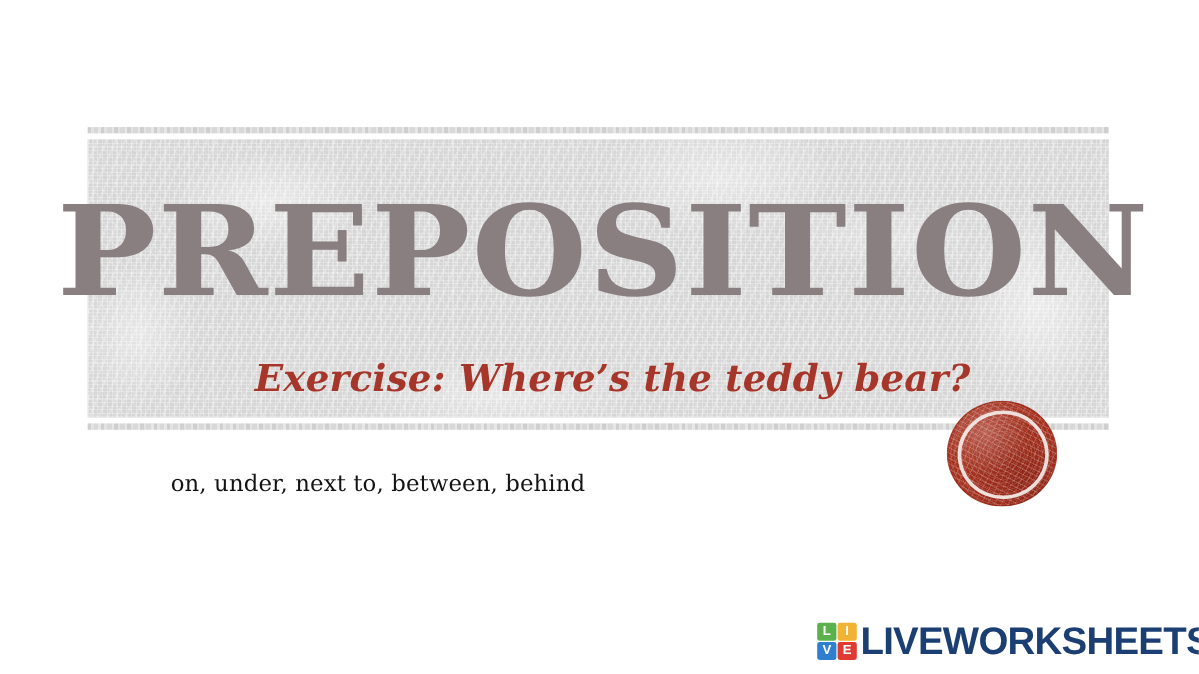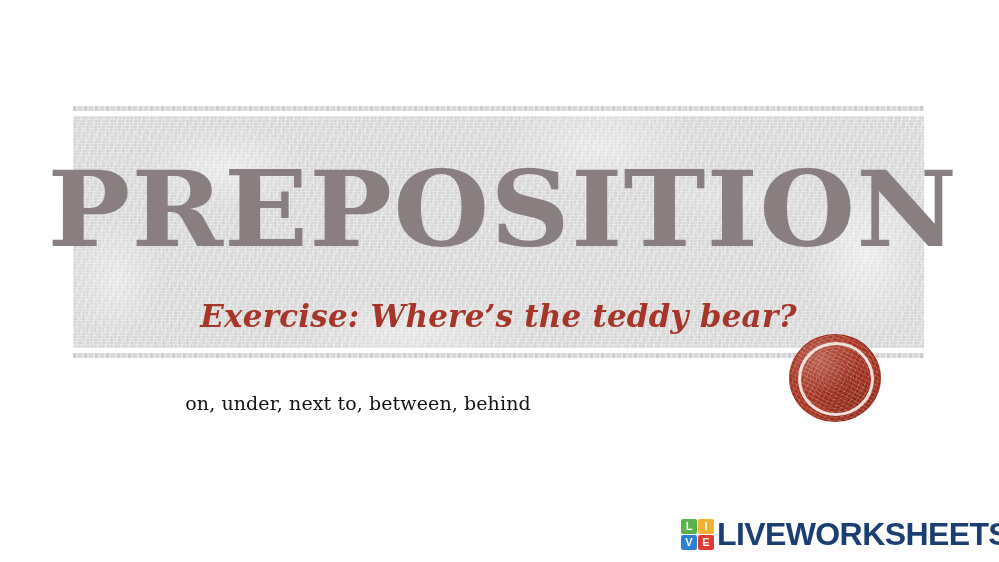--- a/index.html
+++ b/index.html
@@ -99,21 +99,21 @@
     letter-spacing: 1px;
     color: #8a7f80;
     transform: scaleX(1.06);
     transform-origin: 50% 50%;
     white-space: nowrap;
     z-index: 3;
   }
 
   .banner-subtitle {
     position: absolute;
-    left: 0;
+    left: 12px;
     top: 192px;
     width: 100%;
     text-align: center;
     font-family: "DejaVu Serif", "Liberation Serif", serif;
     font-weight: 700;
     font-style: italic;
     font-size: 31px;
     line-height: 36px;
     letter-spacing: 0.2px;
     color: #a6362a;
@@ -170,21 +170,20 @@
     position: absolute;
     left: 0;
     top: 390px;
     width: 630px;
     text-align: center;
     font-family: "DejaVu Serif", "Liberation Serif", serif;
     font-size: 19px;
     line-height: 26px;
     color: #131313;
     letter-spacing: 0.1px;
-    margin-left: 43px;
   }
 
   
   .logo {
     position: absolute;
     left: 681px;
     top: 514px;
     display: flex;
     align-items: center;
     height: 40px;

